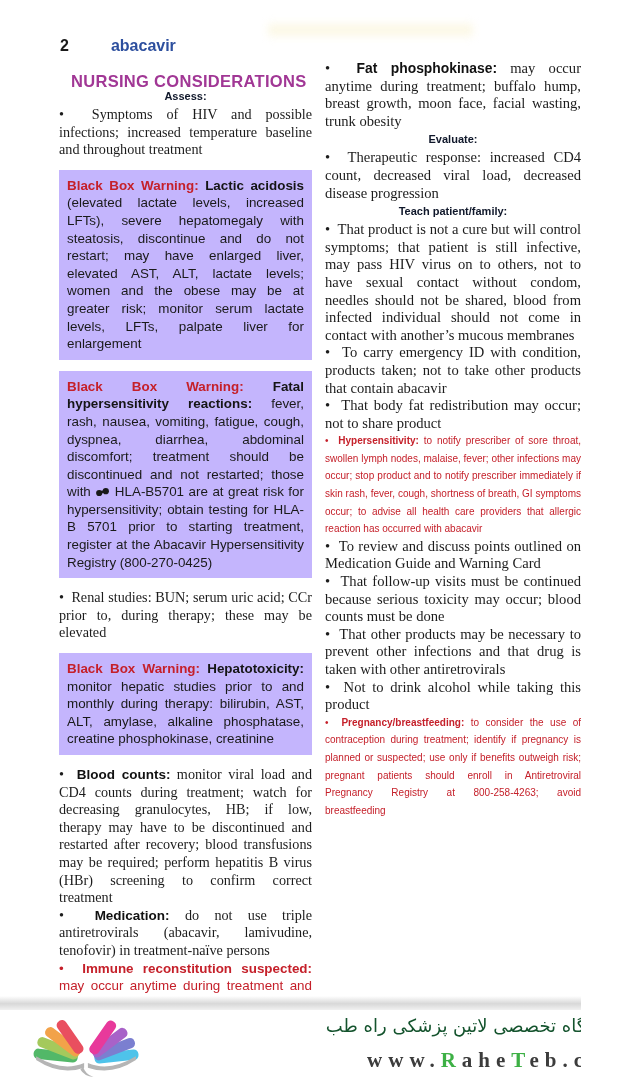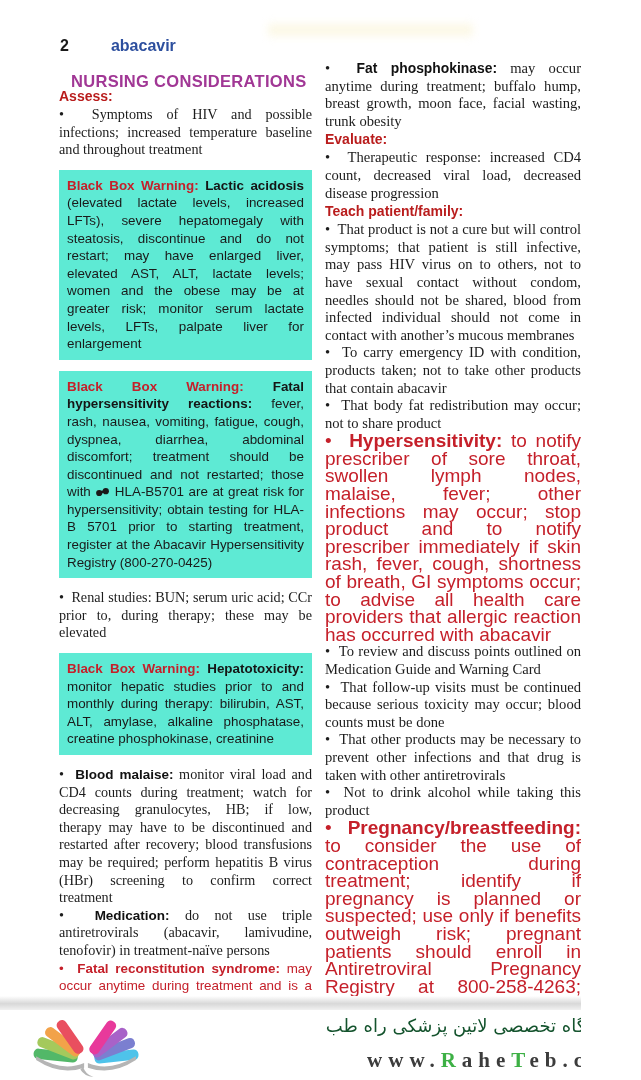--- a/index.html
+++ b/index.html
@@ -19,36 +19,36 @@
   .drug { color:#2d4f9e; margin-left:42px; }
   .section-title {
     position:absolute; top:60px; left:59px; margin:12px;
     font-family:"Liberation Sans", sans-serif; font-size:16.5px; font-weight:bold;
     color:#a13795; letter-spacing:.3px;
   }
   .col { position:absolute; text-align:justify; }
   .col-left  { left:59px;  top:87px; width:253px; font-size:14.2px; line-height:17.6px; }
   .col-right { left:325px; top:60px; width:256px; font-size:14.6px; line-height:17.6px; }
   .subhead {
-    font-family:"Liberation Sans", sans-serif; font-size:14px; font-weight:bold;
-    margin:0; color:#b91c1c; line-height:19px; text-align:left;
+    font-family:"Liberation Sans", sans-serif; font-size:11px; font-weight:bold;
+    margin:0; color:#0f172a; line-height:19px; text-align:center;
   }
   p.bullet { margin:0; }
   p.bullet::before { content:"\2022\00A0\00A0"; }
   .lead {
     font-family:"Liberation Sans", sans-serif; font-weight:bold; font-size:.95em; color:#111;
   }
   p.red { font-family:"Liberation Sans", sans-serif; color:#c5202a; }
   .col-left  p.red { font-size:13.4px; }
-  .col-right p.red { font-size:19px; }
+  .col-right p.red { font-size:10px; }
   p.red::before { color:#c5202a; }
   p.red .lead { color:#c5202a; font-size:1em; }
   p.red i { font-style:italic; }
   .bbw {
-    background:#5eead4; padding:7px 8px; margin:11px 0;
+    background:#c4b5fd; padding:7px 8px; margin:11px 0;
     font-family:"Liberation Sans", sans-serif; font-size:13.4px; line-height:17.6px;
     text-align:justify; color:#1a1a1a;
   }
   .bbw-label { color:#c5202a; font-weight:bold; }
   .bbw-lead  { color:#151515; font-weight:bold; }
   .gicon svg { vertical-align:-1px; }
   .page-edge {
     position:absolute; left:0; top:996px; width:641px; height:14px;
     background:linear-gradient(to bottom,#ffffff 0%,#d8d8d8 55%,#f1f1f1 100%);
   }
@@ -100,23 +100,23 @@
     </div>
 
     <p class="bullet"><span>Renal studies: BUN; serum uric acid; CCr prior to, during therapy; these may be elevated</span></p>
 
     <div class="bbw">
       <span class="bbw-label">Black Box Warning:</span>
       <span class="bbw-lead">Hepatotoxicity:</span>
       <span>monitor hepatic studies prior to and monthly during therapy: bilirubin, AST, ALT, amylase, alkaline phosphatase, creatine phosphokinase, creatinine</span>
     </div>
 
-    <p class="bullet"><span class="lead">Blood malaise:</span> <span>monitor viral load and CD4 counts during treatment; watch for decreasing granulocytes, HB; if low, therapy may have to be discontinued and restarted after recovery; blood transfusions may be required; perform hepatitis B virus (HBr) screening to confirm correct treatment</span></p>
+    <p class="bullet"><span class="lead">Blood counts:</span> <span>monitor viral load and CD4 counts during treatment; watch for decreasing granulocytes, HB; if low, therapy may have to be discontinued and restarted after recovery; blood transfusions may be required; perform hepatitis B virus (HBr) screening to confirm correct treatment</span></p>
     <p class="bullet"><span class="lead">Medication:</span> <span>do not use triple antiretrovirals (abacavir, lamivudine, tenofovir) in treatment-naïve persons</span></p>
-    <p class="bullet red"><span class="lead">Fatal reconstitution syndrome:</span> <span>may occur anytime during treatment and is a response to CMV,</span> <i>Mycobacterium avium</i> <span>infection</span></p>
+    <p class="bullet red"><span class="lead">Immune reconstitution suspected:</span> <span>may occur anytime during treatment and is a response to CMV,</span> <i>Mycobacterium avium</i> <span>infection</span></p>
   </div>
 
   <div class="col col-right">
     <p class="bullet"><span class="lead">Fat phosphokinase:</span> <span>may occur anytime during treatment; buffalo hump, breast growth, moon face, facial wasting, trunk obesity</span></p>
     <h2 class="subhead">Evaluate:</h2>
     <p class="bullet"><span>Therapeutic response: increased CD4 count, decreased viral load, decreased disease progression</span></p>
     <h2 class="subhead">Teach patient/family:</h2>
 
     <p class="bullet"><span>That product is not a cure but will control symptoms; that patient is still infective, may pass HIV virus on to others, not to have sexual contact without condom, needles should not be shared, blood from infected individual should not come in contact with another’s mucous membranes</span></p>
     <p class="bullet"><span>To carry emergency ID with condition, products taken; not to take other products that contain abacavir</span></p>

